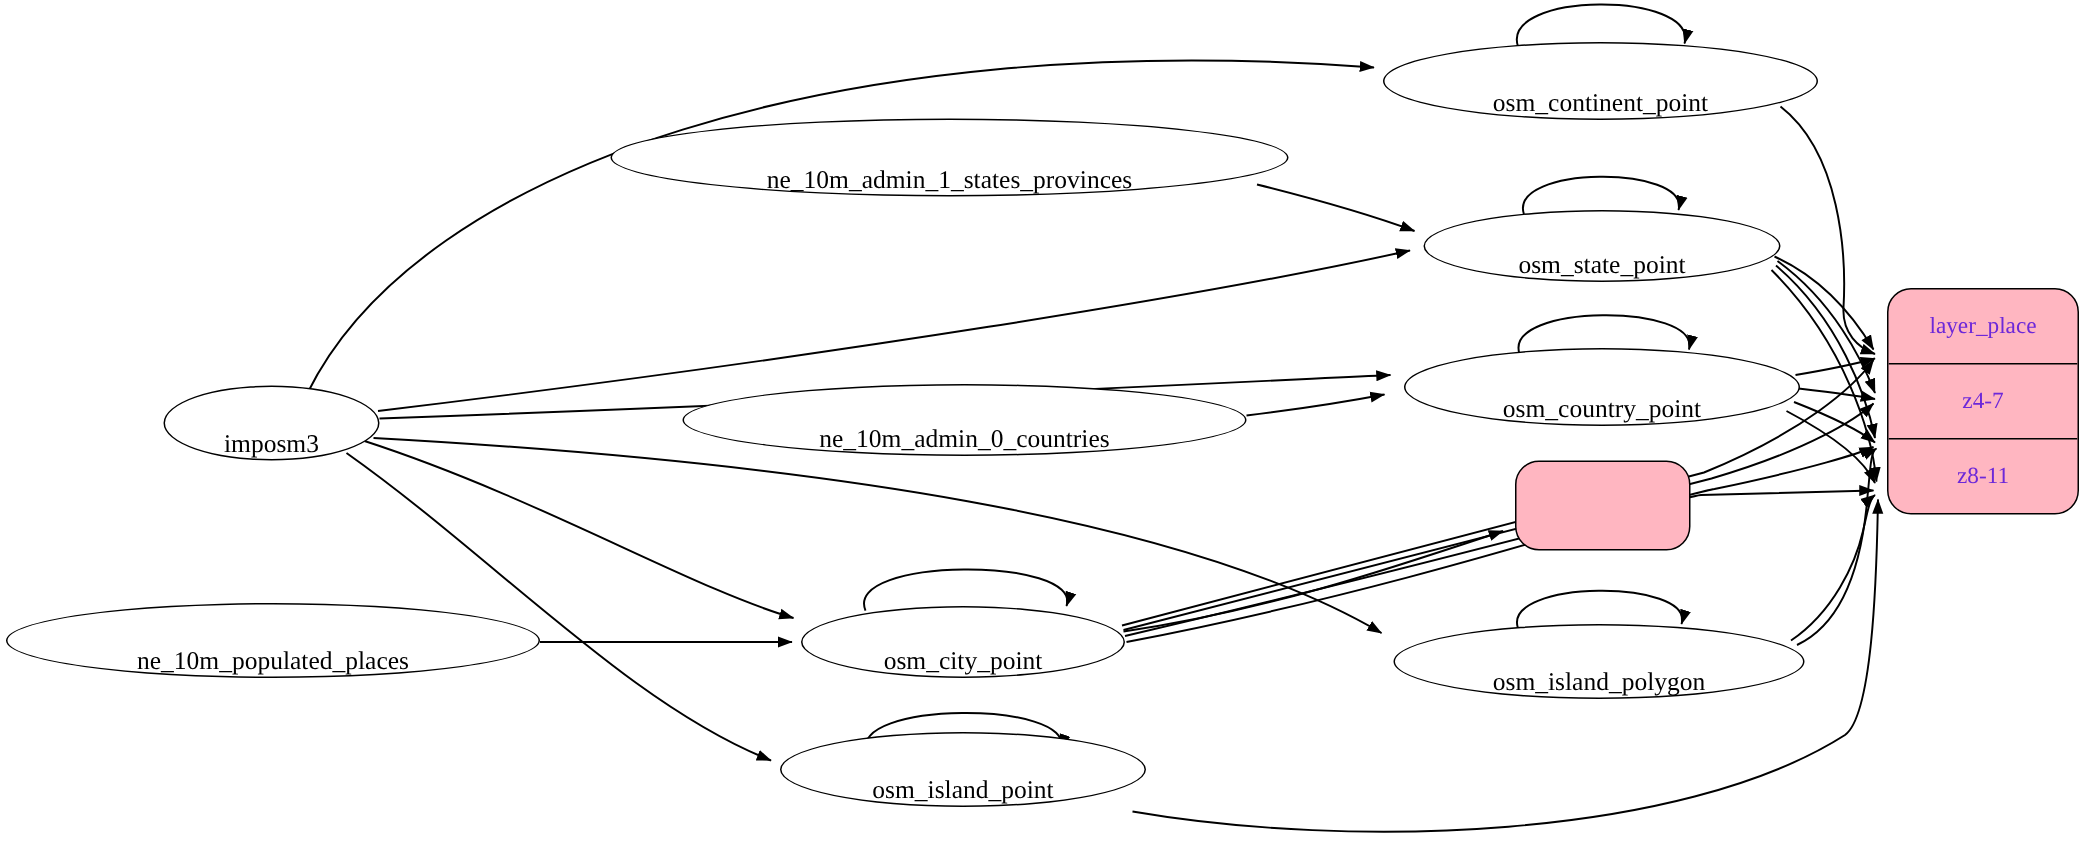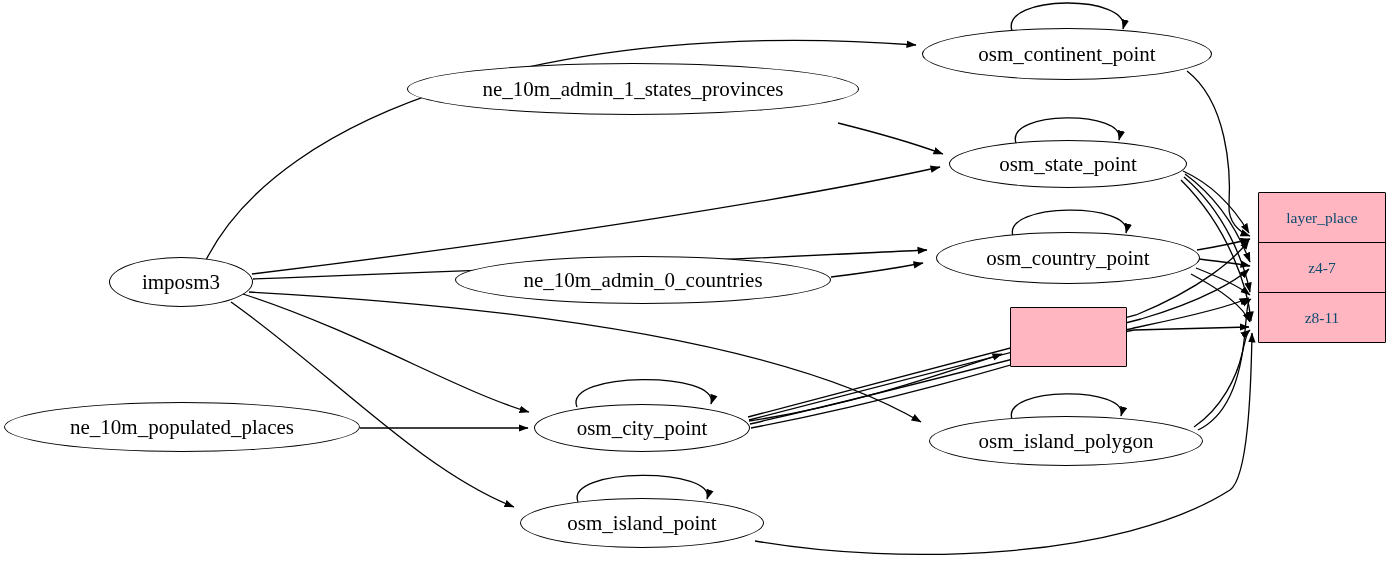--- a/index.html
+++ b/index.html
@@ -7,35 +7,35 @@
     position:relative;
     width:1395px;height:568px;
     background:#ffffff;
     font-family:"Liberation Serif","DejaVu Serif",serif;
     overflow:hidden;
   }
   #edge-layer{position:absolute;left:0;top:0;width:1395px;height:568px;z-index:1;}
   .edge{fill:none;stroke:#000000;stroke-width:1.3px;}
   .node{
     position:absolute;z-index:2;
-    display:flex;align-items:center;justify-content:center;
+    display:flex;align-items:flex-end;justify-content:center;
     box-sizing:border-box;
-    font-size:21px;color:#000000;white-space:nowrap;
+    font-size:17px;color:#000000;white-space:nowrap;
   }
   .ellipse{
     border:1.4px solid #000000;border-radius:50%;
     background:#ffffff;
   }
   .record{
     position:absolute;z-index:2;
     box-sizing:border-box;
-    border:1.6px solid #000000;border-radius:1px;
+    border:1.6px solid #000000;border-radius:16px;
     background:#ffb6c1;
     display:flex;flex-direction:column;
-    font-size:15.5px;color:#0c4a6e;
+    font-size:15.5px;color:#6d28d9;
     overflow:hidden;
   }
   .rec-row{
     flex:1;display:flex;align-items:center;justify-content:center;
     white-space:nowrap;
   }
   .rec-row + .rec-row{border-top:1.2px solid #000000;}
 </style>
 </head>
 <body>
@@ -83,21 +83,21 @@
     </svg>
 
   <div class="node ellipse" style="left:109px;top:257px;width:144px;height:50px">
     <span>imposm3</span>
   </div>
 
   <div class="node ellipse" style="left:4px;top:402px;width:356px;height:50px">
     <span>ne_10m_populated_places</span>
   </div>
 
-  <div class="node ellipse" style="left:407px;top:63px;width:452px;height:52px">
+  <div class="node ellipse" style="left:407px;top:79px;width:452px;height:52px">
     <span>ne_10m_admin_1_states_provinces</span>
   </div>
 
   <div class="node ellipse" style="left:455px;top:256px;width:376px;height:48px">
     <span>ne_10m_admin_0_countries</span>
   </div>
 
   <div class="node ellipse" style="left:922px;top:28px;width:290px;height:52px">
     <span>osm_continent_point</span>
   </div>
@@ -111,21 +111,21 @@
   </div>
 
   <div class="node ellipse" style="left:534px;top:404px;width:216px;height:48px">
     <span>osm_city_point</span>
   </div>
 
   <div class="node ellipse" style="left:929px;top:416px;width:274px;height:50px">
     <span>osm_island_polygon</span>
   </div>
 
-  <div class="node ellipse" style="left:520px;top:498px;width:244px;height:50px">
+  <div class="node ellipse" style="left:520px;top:488px;width:244px;height:50px">
     <span>osm_island_point</span>
   </div>
 
   <div class="record" style="left:1258px;top:192px;width:128px;height:151px">
     <div class="rec-row">layer_place</div>
     <div class="rec-row">z4-7</div>
     <div class="rec-row">z8-11</div>
   </div>
 
   <div class="record" style="left:1010px;top:307px;width:117px;height:60px">

